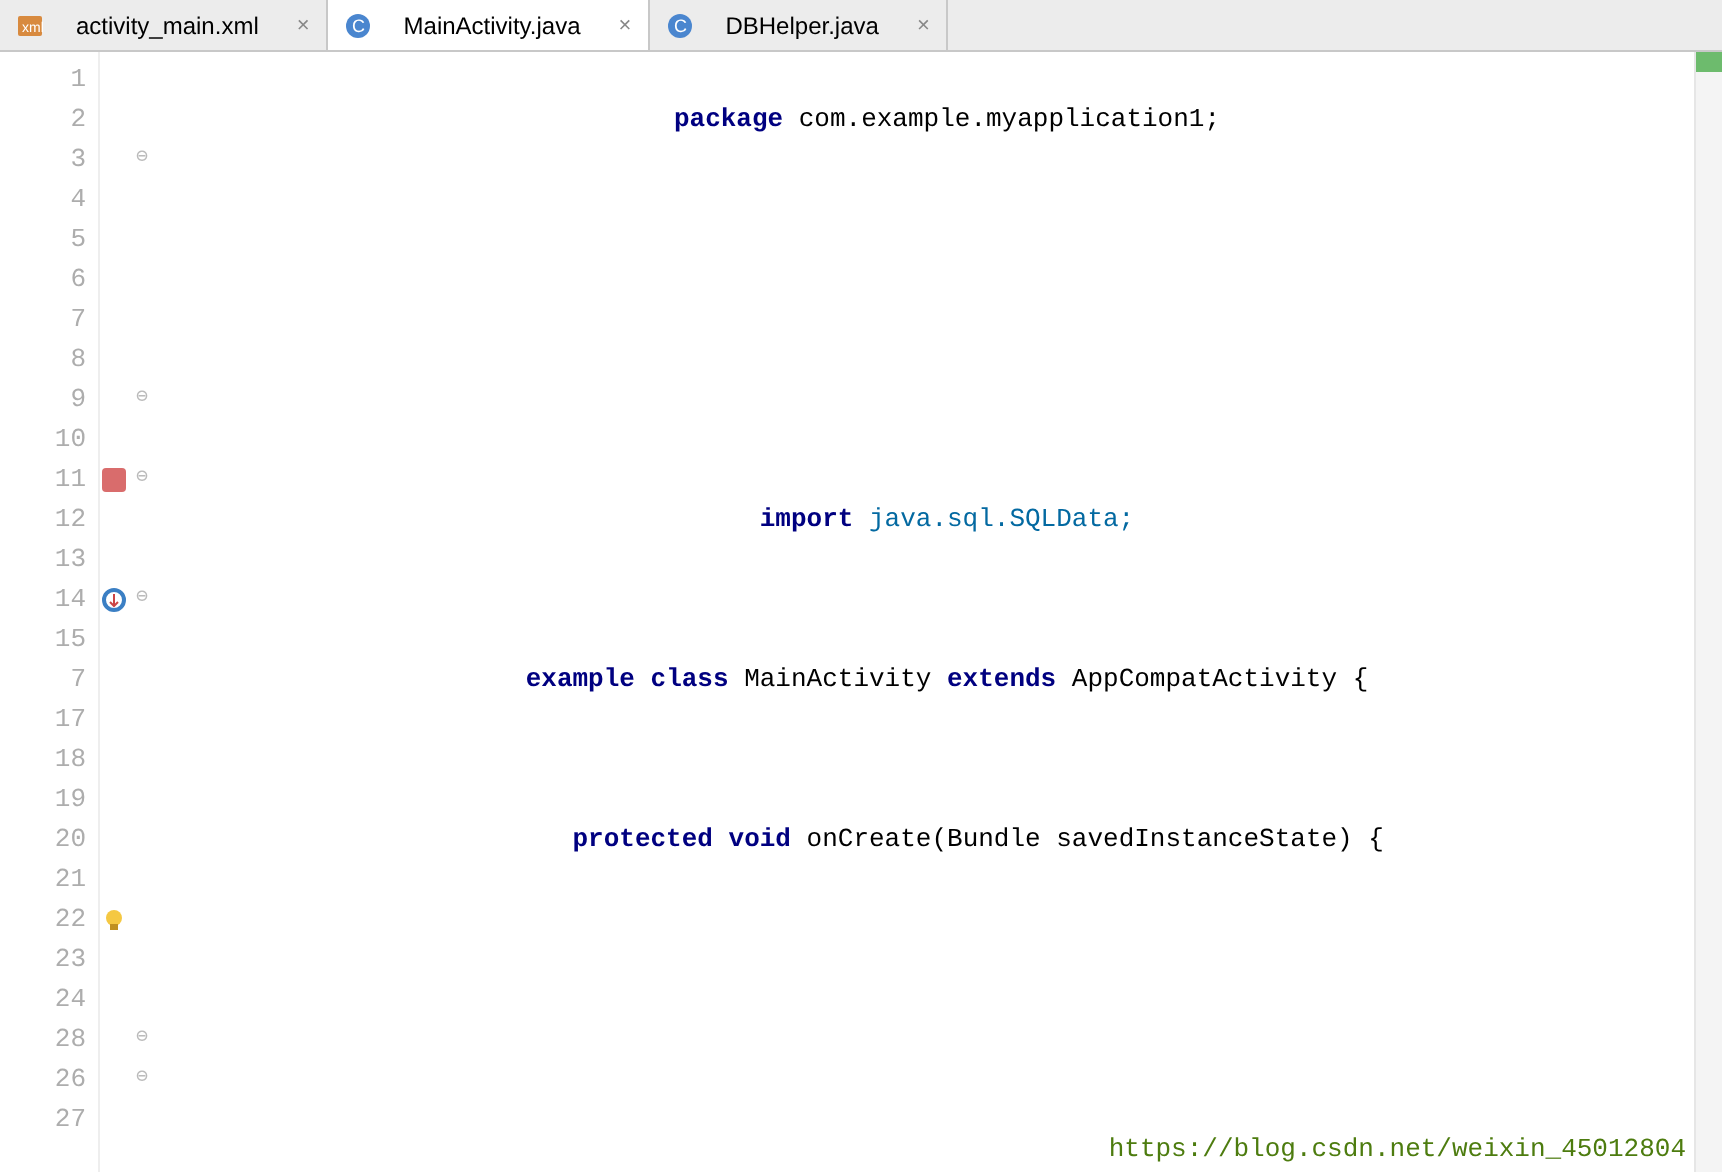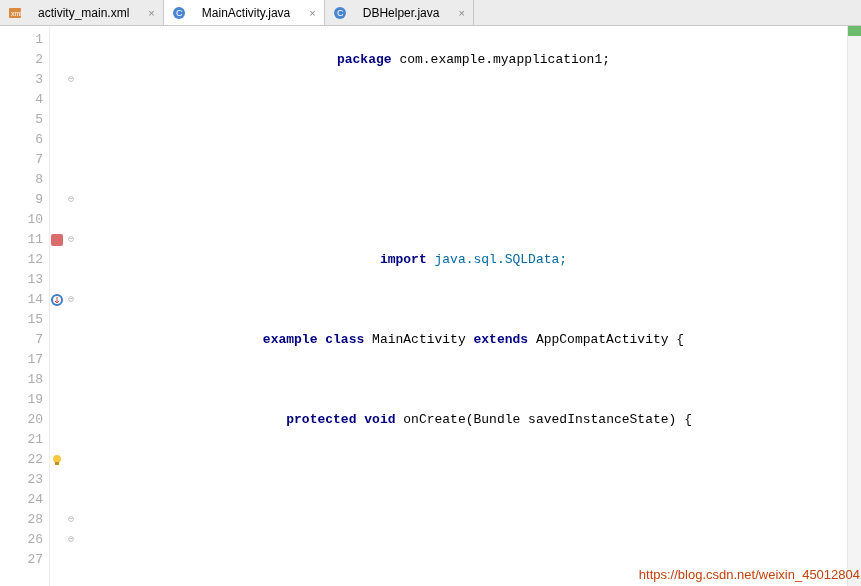--- a/index.html
+++ b/index.html
@@ -75,24 +75,24 @@
       white-space: pre;
       position: relative;
     }
     .code .l { height: 20px; text-align: center; }
     .kw { color: #000080; font-weight: bold; }
     .ann { color: #808000; }
     .gray { color: #0369a1; }
     .watermark {
       position: absolute;
       bottom: 4px;
-      right: 1px;
-      color: #c2410c;
+      right: 18px;
+      color: #4d7c0f;
       font-size: 13px;
-      font-family: Liberation Sans, sans-serif;
+      font-family: Liberation Mono, monospace;
     }
     .scrollbar-v {
       position: absolute;
       right: 0;
       top: 26px;
       width: 14px;
       bottom: 0;
       background: #f4f4f4;
       border-left: 1px solid #e6e6e6;
     }

